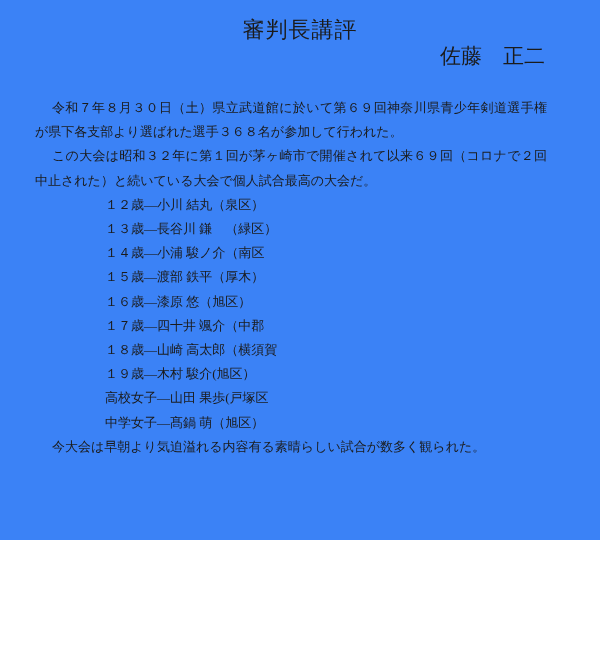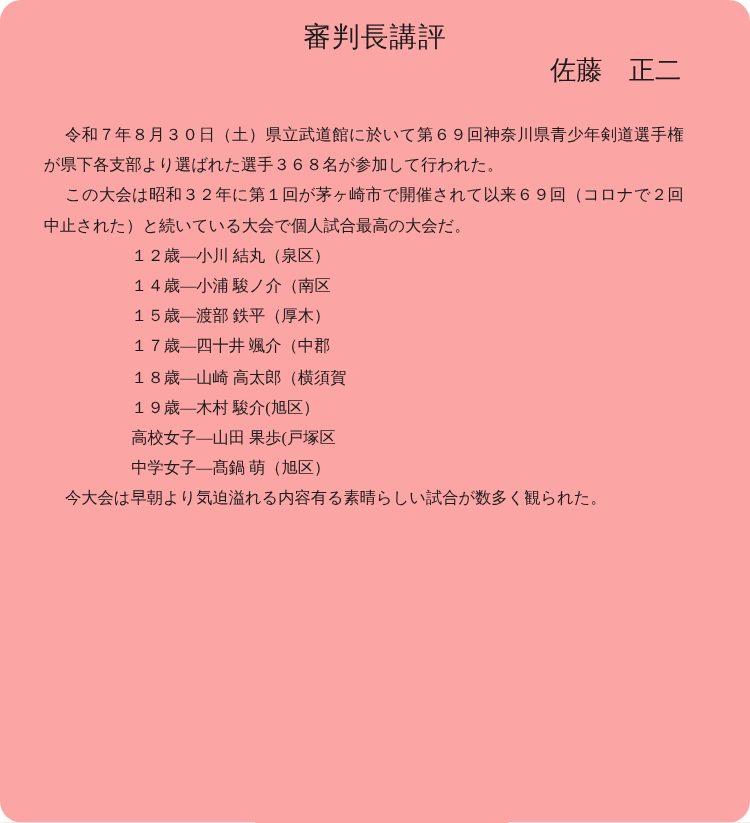--- a/index.html
+++ b/index.html
@@ -3,27 +3,26 @@
 <meta charset="utf-8">
 <style>
   html, body {
     margin: 0;
     padding: 0;
     background: #ffffff;
   }
   .page {
     position: relative;
     width: 600px;
-    height: 658px;
-    background: #fca5a5;
+    height: 540px;
+    background: #3b82f6;
     color: #1b1b1b;
     font-family: "Liberation Serif", "DejaVu Serif", serif;
     overflow: hidden;
     box-sizing: border-box;
-    border-radius: 17px;
   }
   .doc-title {
     margin: 16px 0 0 0;
     font-size: 22px;
     font-weight: 400;
     line-height: 27px;
     text-align: center;
     letter-spacing: 1px;
   }
   .doc-author {
@@ -60,22 +59,24 @@
 
   <div class="doc-body">
 
     <p class="para">令和７年８月３０日（土）県立武道館に於いて第６９回神奈川県青少年剣道選手権が県下各支部より選ばれた選手３６８名が参加して行われた。</p>
 
     <p class="para">この大会は昭和３２年に第１回が茅ヶ崎市で開催されて以来６９回（コロナで２回中止された）と続いている大会で個人試合最高の大会だ。</p>
 
 
     <div class="winners">
       <div class="winner-line">１２歳―小川 結丸（泉区）</div>
+      <div class="winner-line">１３歳―長谷川 鎌　（緑区）</div>
       <div class="winner-line">１４歳―小浦 駿ノ介（南区</div>
       <div class="winner-line">１５歳―渡部 鉄平（厚木）</div>
+      <div class="winner-line">１６歳―漆原 悠（旭区）</div>
       <div class="winner-line">１７歳―四十井 颯介（中郡</div>
       <div class="winner-line">１８歳―山崎 高太郎（横須賀</div>
       <div class="winner-line">１９歳―木村 駿介(旭区）</div>
       <div class="winner-line">高校女子―山田 果歩(戸塚区</div>
       <div class="winner-line">中学女子―髙鍋 萌（旭区）</div>
     </div>
 
     <p class="para">今大会は早朝より気迫溢れる内容有る素晴らしい試合が数多く観られた。</p>
 
   </div>

